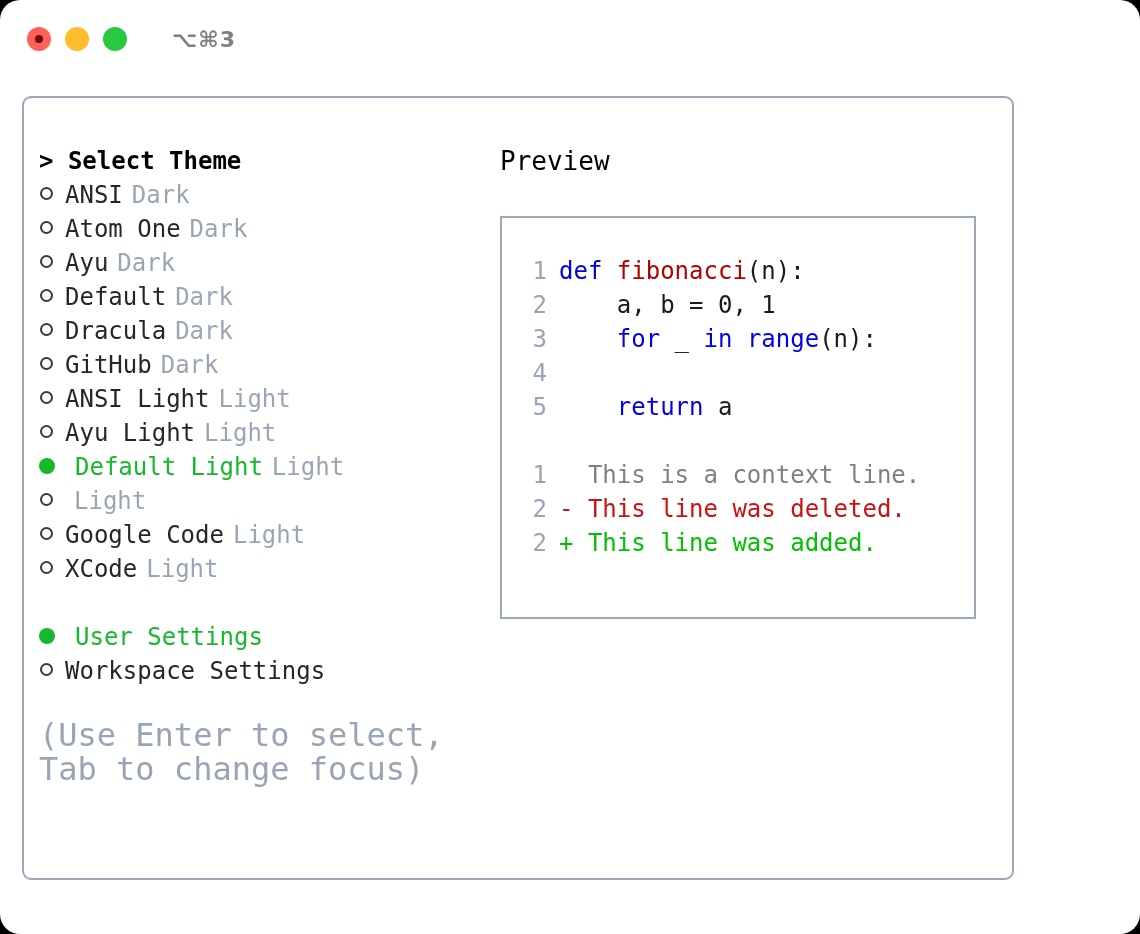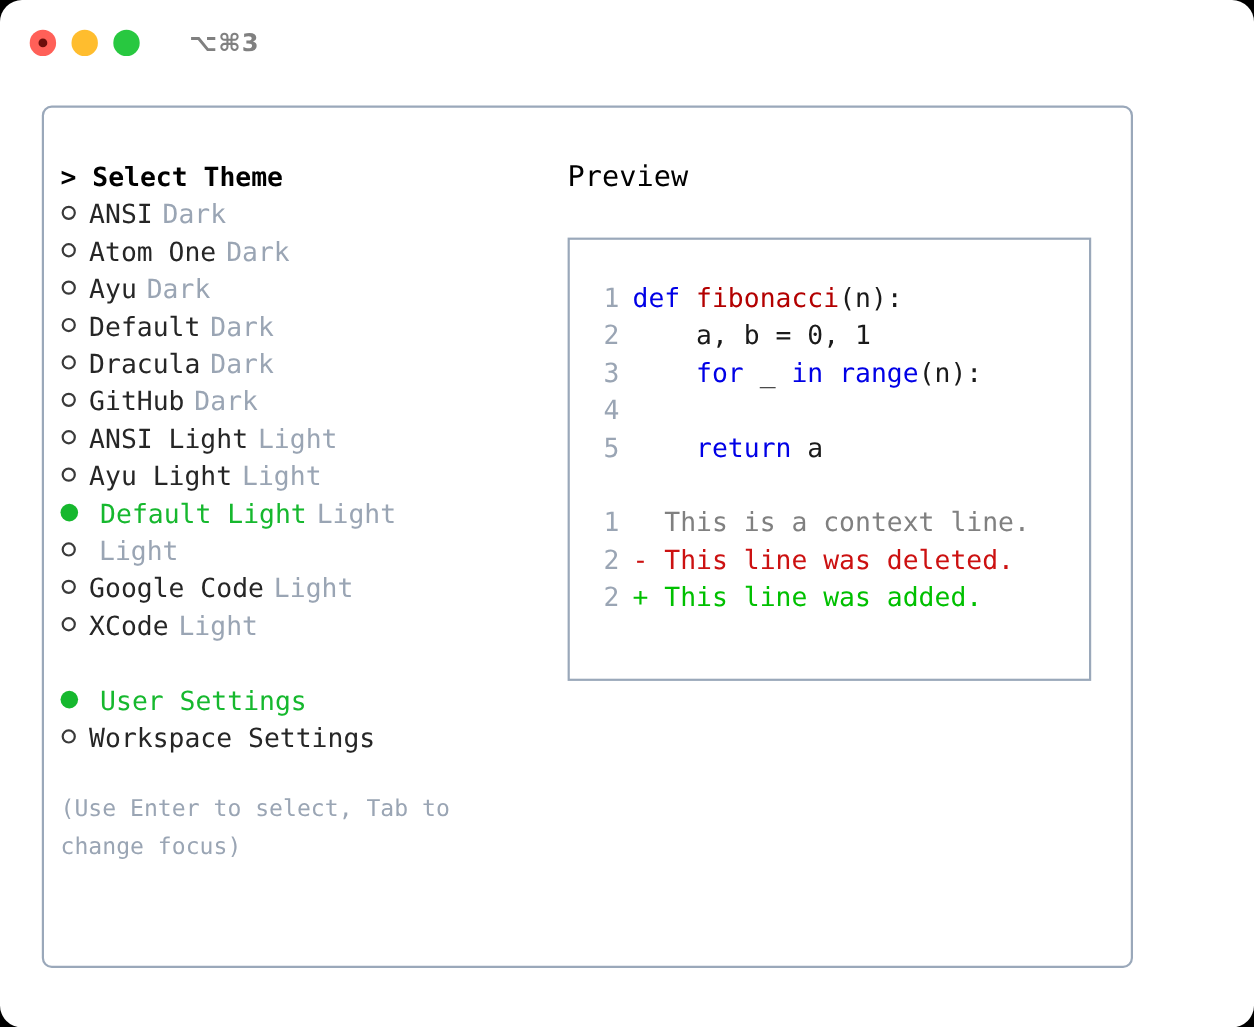--- a/index.html
+++ b/index.html
@@ -64,21 +64,21 @@
     font-size: 22px;
     font-weight: bold;
     color: #808080;
     letter-spacing: 1px;
     font-family: "DejaVu Sans", "Liberation Sans", sans-serif;
   }
 
   
   .panel {
     position: absolute;
-    left: 38px;
+    left: 22px;
     top: 96px;
     width: 992px;
     height: 784px;
     border: 2px solid #9aa8ba;
     border-radius: 9px;
     box-sizing: border-box;
     background: #ffffff;
   }
 
   .panel-inner {
@@ -156,21 +156,21 @@
   }
   .opt-badge {
     color: #9aa5b4;
     margin-left: 9px;
   }
 
   .spacer-lg { height: 34px; }
   .spacer-sm { height: 30px; }
 
   .hint {
-    font-size: 21px;
+    font-size: 32px;
     line-height: 34px;
     color: #9aa5b4;
     width: 420px;
     word-wrap: break-word;
   }
 
   
   .preview-title {
     font-size: 26px;
     color: #000000;

